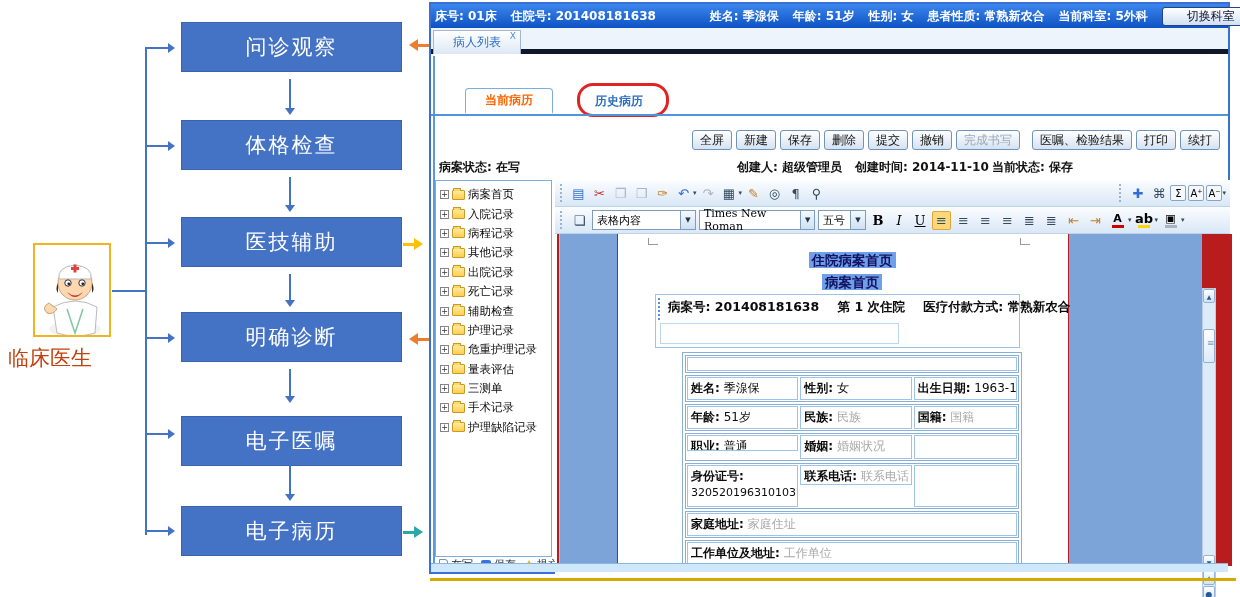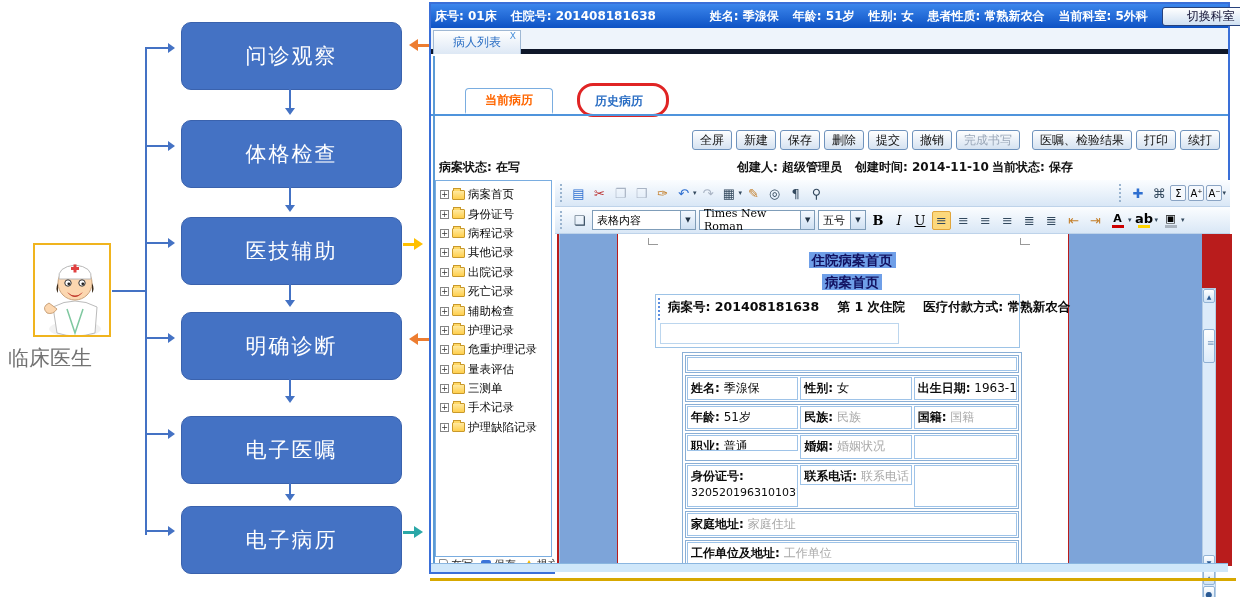--- a/index.html
+++ b/index.html
@@ -1,36 +1,36 @@
 <!DOCTYPE html>
 <html><head>
 <meta charset="utf-8">
 <style>
   * { margin:0; padding:0; box-sizing:border-box; }
   body { font-family:"DejaVu Sans",sans-serif; background:#fff; }
   .stage { position:relative; width:1240px; height:597px; overflow:hidden; background:#fff; }
 
   
-  .fc-box { position:absolute; left:181px; width:221px; height:68px; background:#4472c4;
-    border:1px solid #3a62ad; border-radius:10px; color:#fff; font-size:21px; letter-spacing:2px;
+  .fc-box { position:absolute; left:181px; width:221px; height:50px; background:#4472c4;
+    border:1px solid #3a62ad; border-radius:0; color:#fff; font-size:21px; letter-spacing:2px;
     display:flex; align-items:center; justify-content:center; }
   .fc-varrow { position:absolute; left:289px; width:2px; background:#4472c4; }
   .fc-varrow::after { content:""; position:absolute; left:-4px; bottom:-7px; border:5px solid transparent;
     border-top:7px solid #4472c4; }
   .fc-trunk { position:absolute; left:145px; top:48px; width:2px; height:487px; background:#4472c4; }
   .fc-branch { position:absolute; left:145px; width:28px; height:2px; background:#4472c4; }
   .fc-branch::after { content:""; position:absolute; right:-7px; top:-4px; border:5px solid transparent;
     border-left:7px solid #4472c4; }
   .fc-docline { position:absolute; left:112px; top:290px; width:35px; height:2px; background:#4472c4; }
   .harrow { position:absolute; height:3px; }
   .harrow.left::before { content:""; position:absolute; left:-9px; top:-5px; border:6px solid transparent; border-right:9px solid currentColor; }
   .harrow.right::after { content:""; position:absolute; right:-9px; top:-5px; border:6px solid transparent; border-left:9px solid currentColor; }
   .doctor-box { position:absolute; left:33px; top:243px; width:78px; height:94px; background:#fff;
     border:2px solid #f0b41e; display:flex; align-items:flex-end; justify-content:center; }
-  .doctor-label { position:absolute; left:8px; top:344px; width:130px; font-size:21px; color:#737373; }
+  .doctor-label { position:absolute; left:8px; top:344px; width:130px; font-size:21px; color:#c2410c; }
 
   
   .emr { position:absolute; left:429px; top:2px; width:801px; height:572px; border:2px solid #3a6fd8; background:#fff; font-size:12px; }
   .goldline { position:absolute; left:430px; top:578px; width:806px; height:3px; background:#d7a800; }
 
   .patient-bar { position:absolute; left:0; top:0; right:0; height:24px; color:#fff; font-weight:bold;
     background:linear-gradient(180deg,#3c86ec,#0d52c4); display:flex; align-items:center; padding-left:4px; white-space:nowrap; }
   .patient-bar span { margin-right:14px; }
   .pb-num { margin-right:54px !important; }
   .switch-btn { height:19px; padding:0 24px; font-size:12px; color:#113; background:linear-gradient(180deg,#ffffff,#cfe0f2);
@@ -225,21 +225,21 @@
 
     <div class="tree-panel">
       <div class="tree-item">
           <span class="expand">+</span>
           <span class="folder"></span>
           <span class="tree-label">病案首页</span>
         </div>
       <div class="tree-item">
           <span class="expand">+</span>
           <span class="folder"></span>
-          <span class="tree-label">身份证号</span>
+          <span class="tree-label">入院记录</span>
         </div>
       <div class="tree-item">
           <span class="expand">+</span>
           <span class="folder"></span>
           <span class="tree-label">病程记录</span>
         </div>
       <div class="tree-item">
           <span class="expand">+</span>
           <span class="folder"></span>
           <span class="tree-label">其他记录</span>

